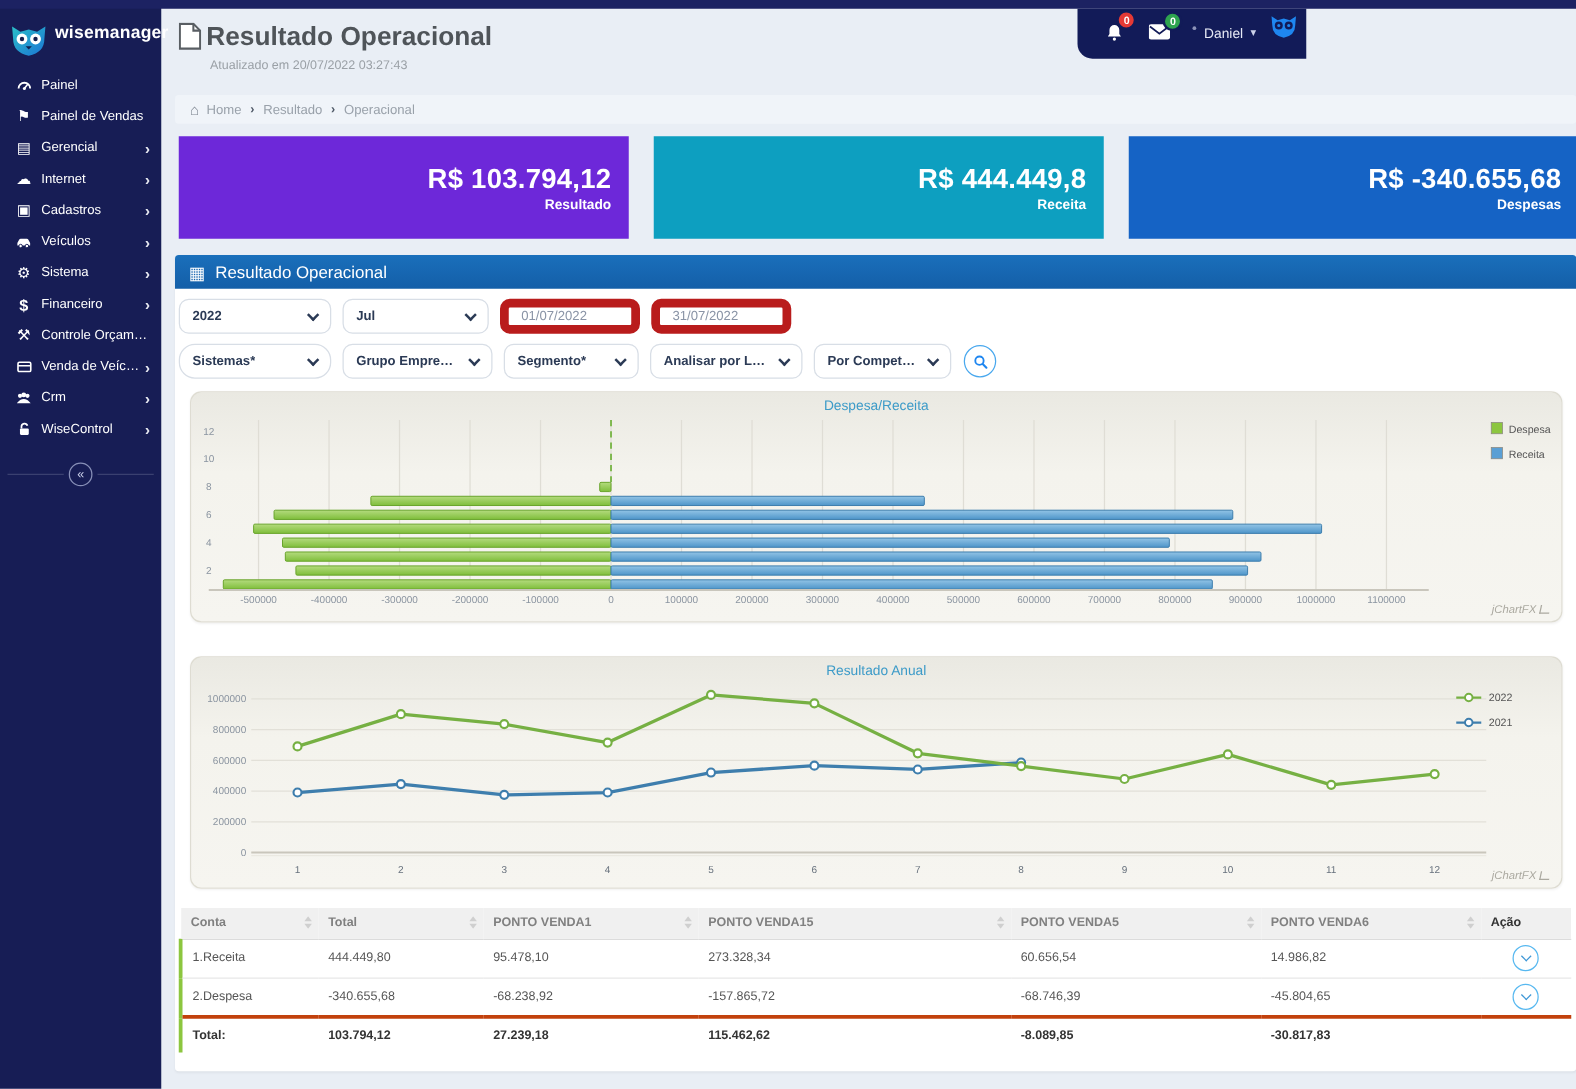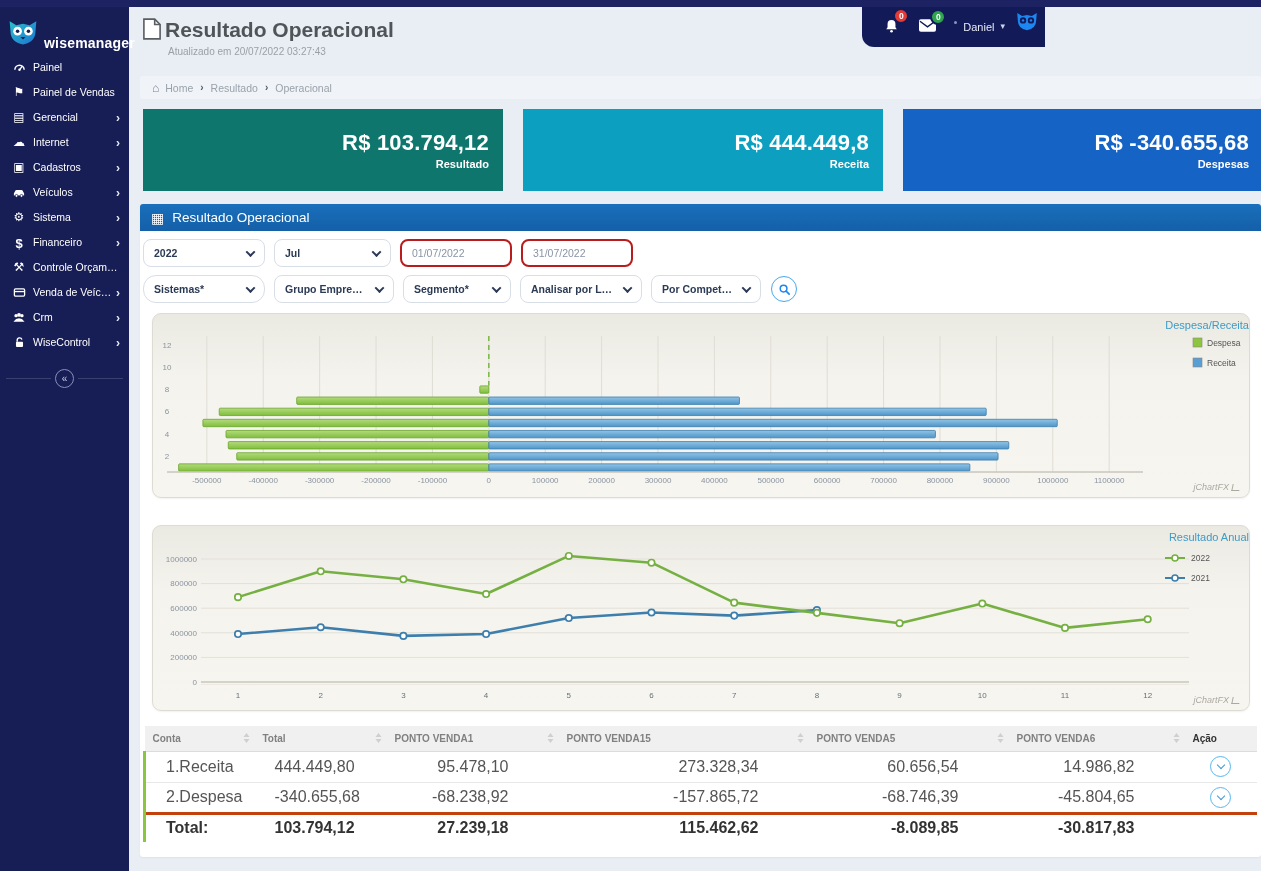--- a/index.html
+++ b/index.html
@@ -1,20 +1,20 @@
 <!DOCTYPE html>
 <html><head>
 <meta charset="utf-8">
 <style>
   *{margin:0;padding:0;box-sizing:border-box;font-family:"Liberation Sans","DejaVu Sans",sans-serif}
   html,body{width:1261px;height:871px;overflow:hidden;background:#E9EEF5}
   .topstrip{position:absolute;top:0;left:0;width:1261px;height:7px;background:#1C2262;z-index:6}
   
   .sidebar{position:absolute;left:0;top:0;width:129px;height:871px;background:#171D55;padding-top:9px;z-index:5}
-  .brand{display:flex;align-items:flex-end;gap:6px;padding:8px 8px 10px 8px;cursor:pointer}
+  .brand{display:flex;align-items:flex-start;gap:6px;padding:8px 8px 10px 8px;cursor:pointer}
   .brand-text{color:#FFF;font-size:14px;font-weight:700;letter-spacing:.2px}
   .sitem{display:flex;align-items:flex-start;height:25px;padding:0 9px;color:#FFF;font-size:10.5px;cursor:pointer;white-space:nowrap}
   .sitem .ic{width:20px;min-width:20px;display:flex;justify-content:center;align-items:center;margin-right:4px;font-size:12px;color:#FFF}
   .sitem .lbl{overflow:hidden;text-overflow:ellipsis}
   .sitem .chev{margin-left:auto;font-size:12px;font-weight:700;color:#E8EAF2;padding-left:4px}
   .uic{font-size:12px;line-height:1;color:#FFF}
   .dollar{font-size:13px;font-weight:700;color:#FFF}
   .collapse-row{display:flex;align-items:center;margin-top:8px;padding:0 6px}
   .collapse-row .line{flex:1;height:1px;background:#3A4070}
   .collapse-btn{width:19px;height:19px;border-radius:50%;border:1.5px solid #8890B8;background:transparent;color:#C9CEE8;font-size:10px;line-height:1;cursor:pointer;margin:0 4px}
@@ -44,36 +44,36 @@
   .kpi .v{font-size:22px;font-weight:700;letter-spacing:.2px}
   .kpi .l{font-size:11px;font-weight:700;margin-top:2px}
   
   .panel{position:relative;margin:13px 0 0 11px;width:1121px;background:#FFF;border-radius:3px;padding-bottom:15px;box-shadow:0 1px 2px rgba(0,0,0,.05)}
   .section-bar{height:27px;background:linear-gradient(180deg,#1A6FBB,#145FA8);border-radius:3px 3px 0 0;display:flex;align-items:center;gap:8px;padding:0 11px;color:#FFF;font-size:13.5px}
   .grid-ic{font-size:14px;line-height:1;color:#FFF}
   .filters{display:flex;gap:9px;margin:8px 0 0 3px;align-items:center}
   .fselect{height:28px;border:1px solid #D8DEE6;border-radius:8px;background:#FFF;display:flex;align-items:center;justify-content:space-between;padding:0 10px;font-size:10.5px;font-weight:700;color:#2B3A55;cursor:pointer;white-space:nowrap;overflow:hidden}
   .fselect .txt{overflow:hidden;text-overflow:ellipsis}
   .selchev{min-width:7px;width:7px;height:7px;border-right:2px solid #2B3A55;border-bottom:2px solid #2B3A55;transform:rotate(45deg) translate(-1px,-1px);margin-left:8px}
-  .finput{height:28px;border:2px solid #b91c1c;border-radius:8px;background:#FFF;padding:0 10px;font-size:10.5px;color:#8A94A6;outline:none}
+  .finput{height:28px;border:7px solid #b91c1c;border-radius:8px;background:#FFF;padding:0 10px;font-size:10.5px;color:#8A94A6;outline:none}
   .search-btn{width:26px;height:26px;border-radius:50%;border:1.5px solid #49A8EE;background:#FFF;display:flex;align-items:center;justify-content:center;cursor:pointer;margin-left:1px}
   
   .chart-card{position:relative;margin:10px 11px 0 12px;height:185px;background:linear-gradient(180deg,#EAE9E2 0%,#F4F3ED 35%,#F6F5F0 100%);border:1px solid #DEDCD2;border-radius:9px;overflow:hidden;box-shadow:0 1px 2px rgba(0,0,0,.06)}
   #line-card{margin-top:27px;height:186px}
-  .chart-title{position:absolute;top:5px;left:0;width:100%;text-align:right;font-size:11px;color:#3D9BC8;z-index:2}
+  .chart-title{position:absolute;top:5px;left:0;width:100%;text-align:center;font-size:11px;color:#3D9BC8;z-index:2}
   .wm{position:absolute;right:9px;bottom:5px;font-style:italic;font-size:9px;color:#ABA9A0;z-index:2;display:flex;align-items:center}
   .wm-glyph{display:inline-block;width:8px;height:7px;border-left:1px solid #ABA9A0;border-bottom:1px solid #ABA9A0;transform:skewX(-12deg);margin-left:3px}
   .chart-card svg{display:block}
   
   .rtable{margin:15px 6px 0 3px;width:1112px;border-collapse:collapse;table-layout:fixed}
   .rtable thead th{background:#F0F0F0;border-bottom:1px solid #DCDCDC;height:25px;font-size:10px;font-weight:700;color:#808080;text-align:left;padding:0 8px;position:relative;cursor:pointer;white-space:nowrap}
   .rtable thead th.last{color:#333;cursor:default}
   .rtable thead th .sort{position:absolute;right:5px;top:7px}
-  .rtable tbody td{height:31px;font-size:16px;color:#555;border-bottom:1px solid #E8E8E8;padding:0 20px;white-space:nowrap}
-  .rtable tbody td.num{text-align:right;padding-right:50px}
+  .rtable tbody td{height:31px;font-size:10px;color:#555;border-bottom:1px solid #E8E8E8;padding:0 8px;white-space:nowrap}
+  .rtable tbody td.num{text-align:left;padding-right:50px}
   .rtable tbody tr td:first-child{border-left:3px solid #8CC63F}
   .rtable tbody tr.total-row td{font-weight:700;color:#333;border-top:3px solid #c2410c;border-bottom:none;height:29px}
   .actbtn{width:21px;height:21px;border-radius:50%;border:1px solid #57B8F0;background:#FFF;display:flex;align-items:center;justify-content:center;cursor:pointer;margin:0 auto}
   .achev{display:block;width:6px;height:6px;border-right:1.6px solid #3E97D6;border-bottom:1.6px solid #3E97D6;transform:rotate(45deg);margin-top:-3px}
 </style>
 </head>
 <body>
 
 <div class="topstrip"></div>
 
@@ -258,21 +258,21 @@
   <div class="breadcrumb" id="breadcrumb">
       <span class="home-ic">⌂</span>
       <span class="bc-link">Home</span>
       <span class="sep">›</span>
       <span class="bc-link">Resultado</span>
       <span class="sep">›</span>
       <span class="bc-link">Operacional</span>
     </div>
 
   <div class="kpi-row" id="kpi-row">
-      <div class="kpi" style="background: #0f766e;">
+      <div class="kpi" style="background: #6d28d9;">
         <div class="v">R$ 103.794,12</div>
         <div class="l">Resultado</div>
       </div>
       <div class="kpi" style="background: rgb(13, 159, 192);">
         <div class="v">R$ 444.449,8</div>
         <div class="l">Receita</div>
       </div>
       <div class="kpi" style="background: rgb(21, 99, 197);">
         <div class="v">R$ -340.655,68</div>
         <div class="l">Despesas</div>

